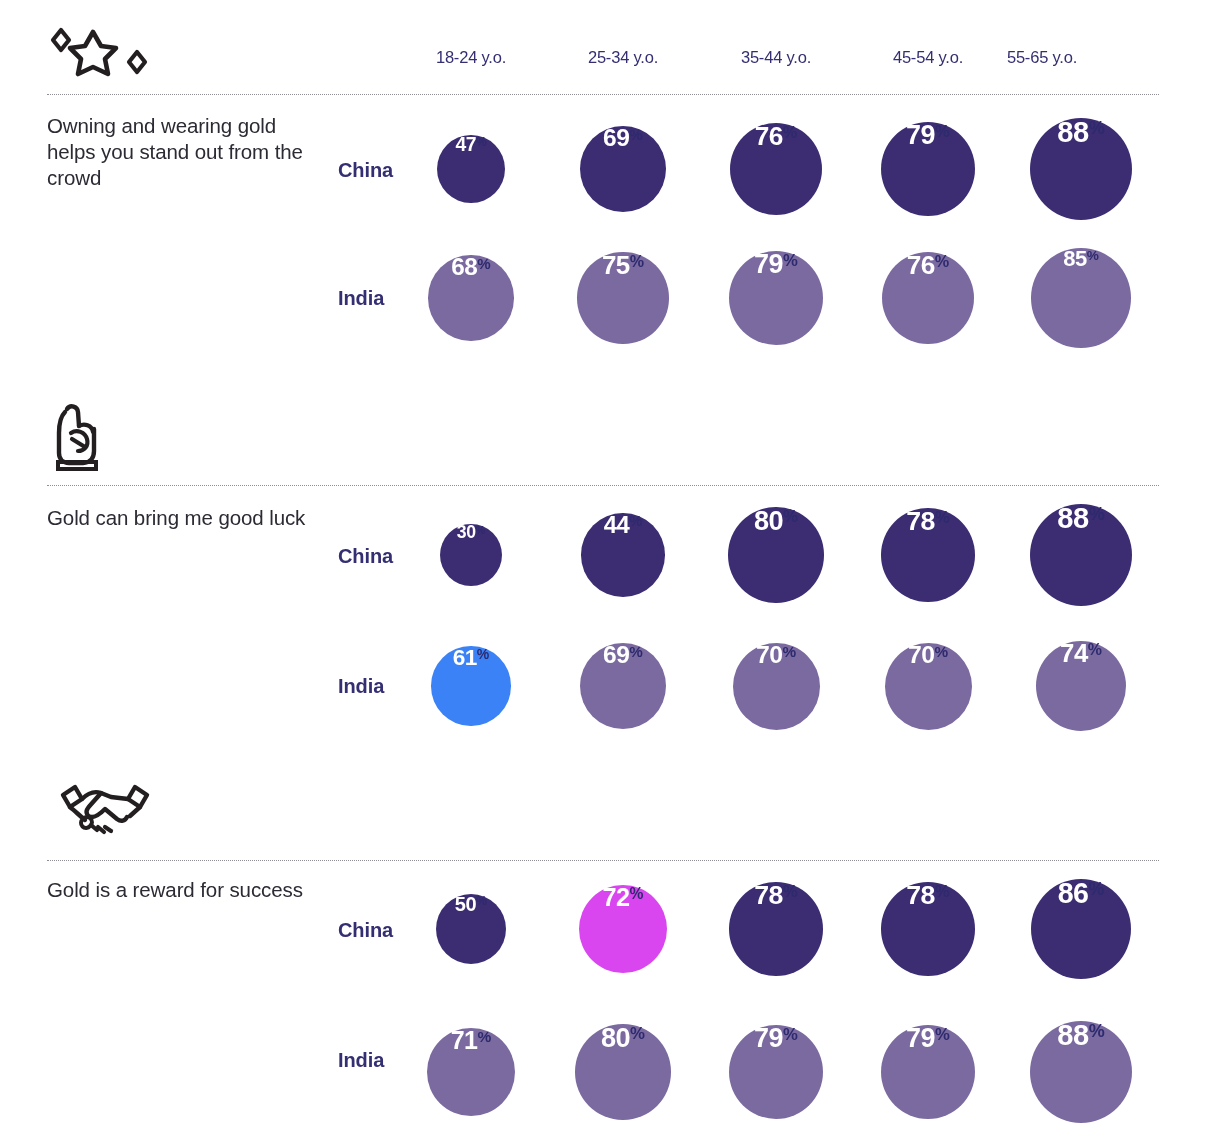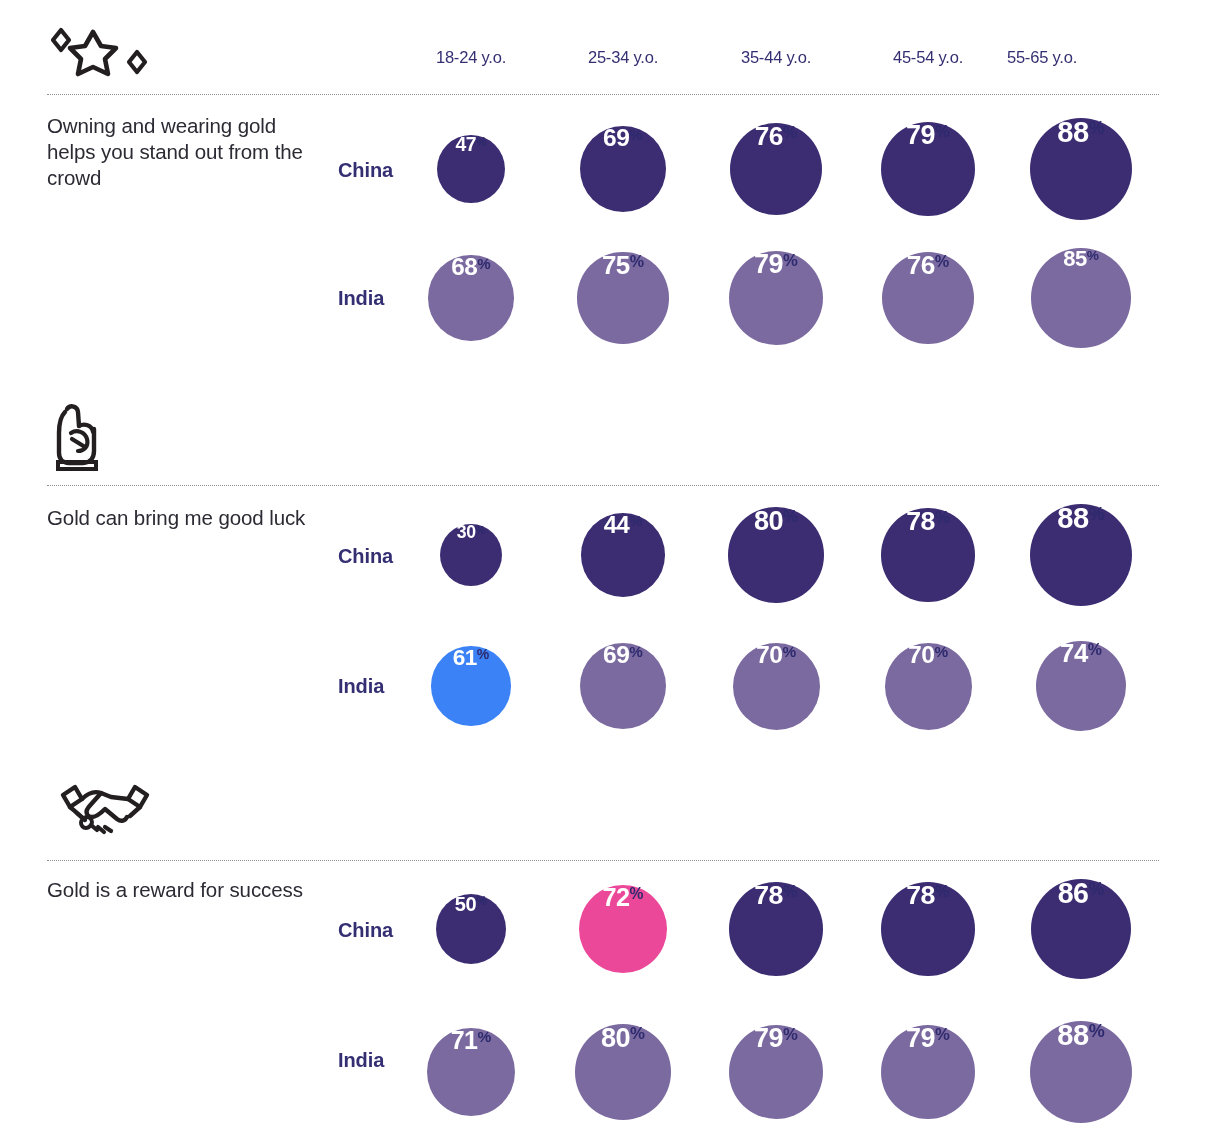--- a/index.html
+++ b/index.html
@@ -259,21 +259,21 @@
   <div class="question" style="top:877px;">Gold is a reward for success</div>
 
   <div class="country-label" style="top:919px;">China</div>
   <div class="country-label" style="top:1049px;">India</div>
 
   <div>
     <div class="bubble" style="width: 70.3333px; height: 70.3333px; left: 435.833px; top: 893.833px; background: rgb(60, 44, 114); font-size: 20.045px;">
         <span class="val">50</span>
         <span class="pct">%</span>
       </div>
-    <div class="bubble" style="width: 88.6667px; height: 88.6667px; left: 578.667px; top: 884.667px; background: #ec4899; font-size: 25.27px;">
+    <div class="bubble" style="width: 88.6667px; height: 88.6667px; left: 578.667px; top: 884.667px; background: #d946ef; font-size: 25.27px;">
         <span class="val">72</span>
         <span class="pct">%</span>
       </div>
     <div class="bubble" style="width: 93.6667px; height: 93.6667px; left: 729.167px; top: 882.167px; background: rgb(60, 44, 114); font-size: 26.695px;">
         <span class="val">78</span>
         <span class="pct">%</span>
       </div>
     <div class="bubble" style="width: 93.6667px; height: 93.6667px; left: 881.167px; top: 882.167px; background: rgb(60, 44, 114); font-size: 26.695px;">
         <span class="val">78</span>
         <span class="pct">%</span>

